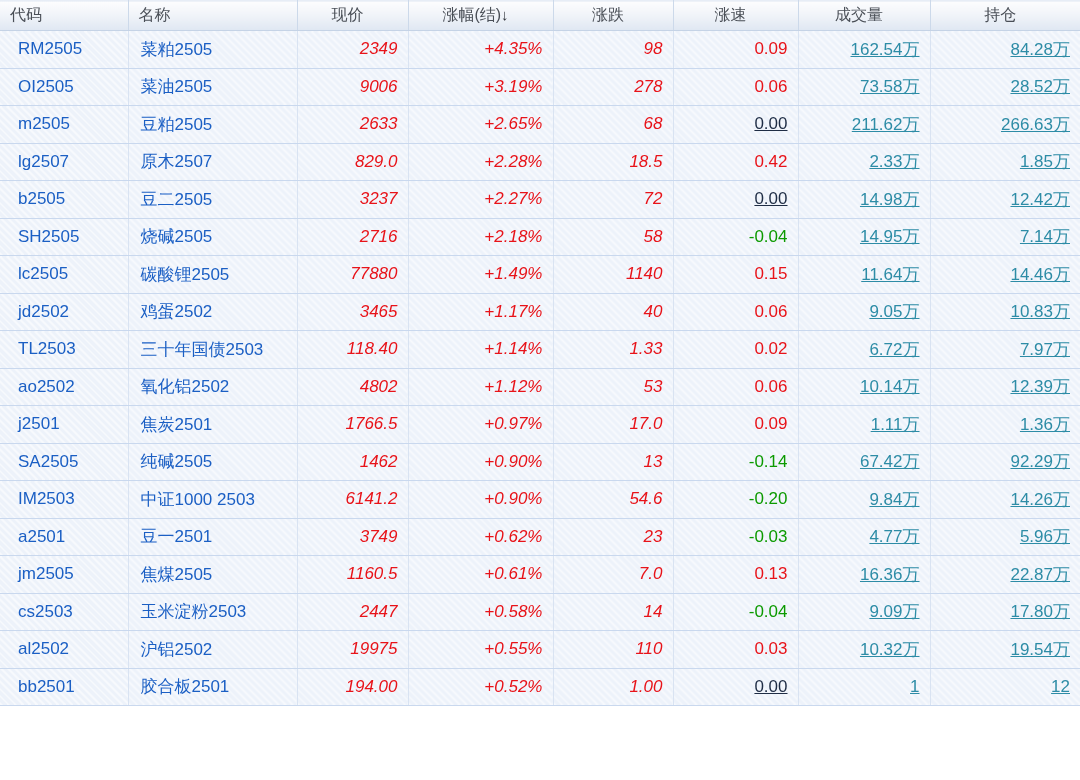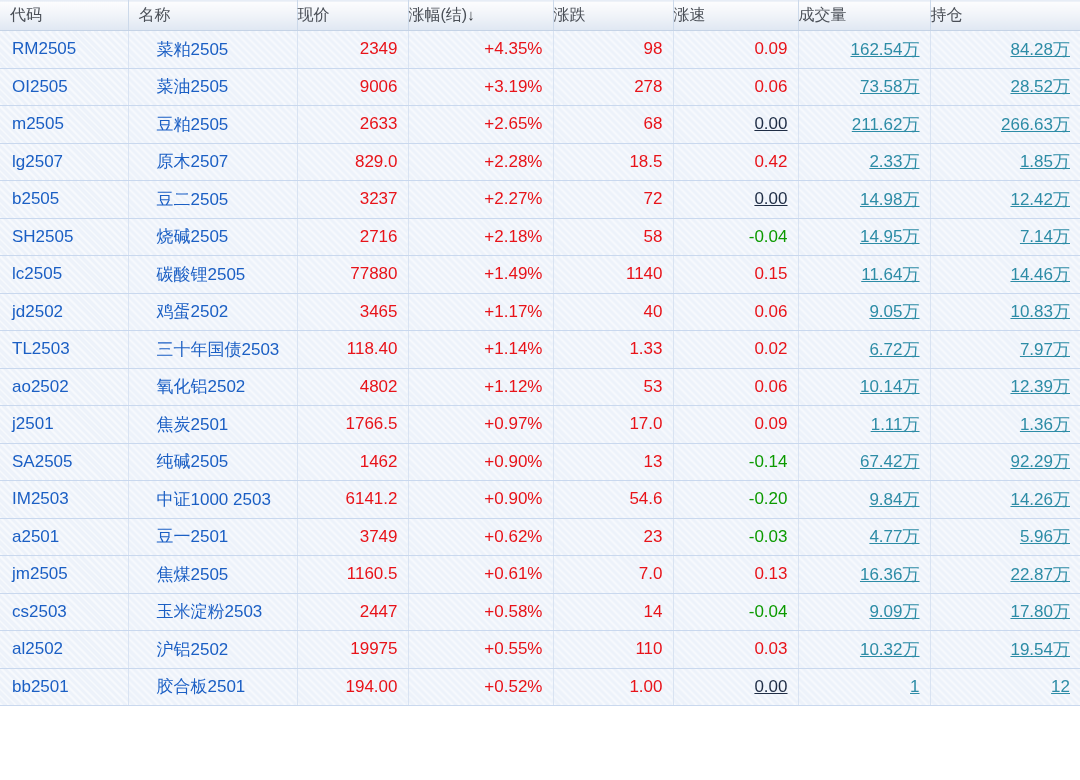--- a/index.html
+++ b/index.html
@@ -26,42 +26,42 @@
     color: #4a4f57;
     font-weight: 400;
     font-size: 16px;
     padding: 0;
     white-space: nowrap;
     cursor: pointer;
     margin-left: 48px;
   }
   thead th:last-child { border-right: none; }
   th.al { text-align: left;  padding-left: 10px; }
-  th.ar { text-align: left; padding-right: 10px; }
+  th.ar { text-align: center; padding-right: 10px; }
   .sort-arrow { color: #33373d; font-size: 15px; }
   
   tbody td {
     height: 36.5px;
     font-size: 17px;
     padding: 0;
     white-space: nowrap;
     overflow: hidden;
     background:
       repeating-linear-gradient(45deg, rgba(255,255,255,0.55) 0 2px, rgba(255,255,255,0) 2px 5px),
       #edf2fa;
     border-right: 1px solid #d9e3f2;
     border-bottom: 1px solid #c9d8ee;
     cursor: pointer;
   }
   tbody td:last-child { border-right: none; }
-  td.al { text-align: left;  padding-left: 12px; }
+  td.al { text-align: left;  padding-left: 18px; }
   td.ar { text-align: right; padding-right: 10px; }
-  td.name { padding-left: 28px; }
+  td.name { padding-left: 12px; }
   .c-blue  { color: #1b5fc4; }
-  .c-red   { color: #e81319; }
+  .c-red   { color: #e81319; font-style: italic; }
   .c-teal  { color: #2d8ca6; text-decoration: underline; }
   .speed-up   { color: #e81319; }
   .speed-down { color: #0c9a00; }
   .speed-flat { color: #1f2d45; text-decoration: underline; }
 </style>
 </head>
 <body>
 
 <table class="quote-table">
   <colgroup>

